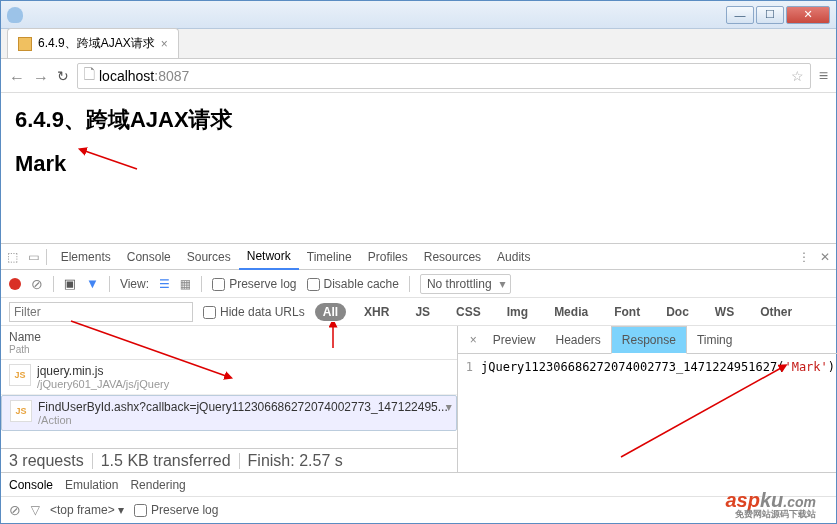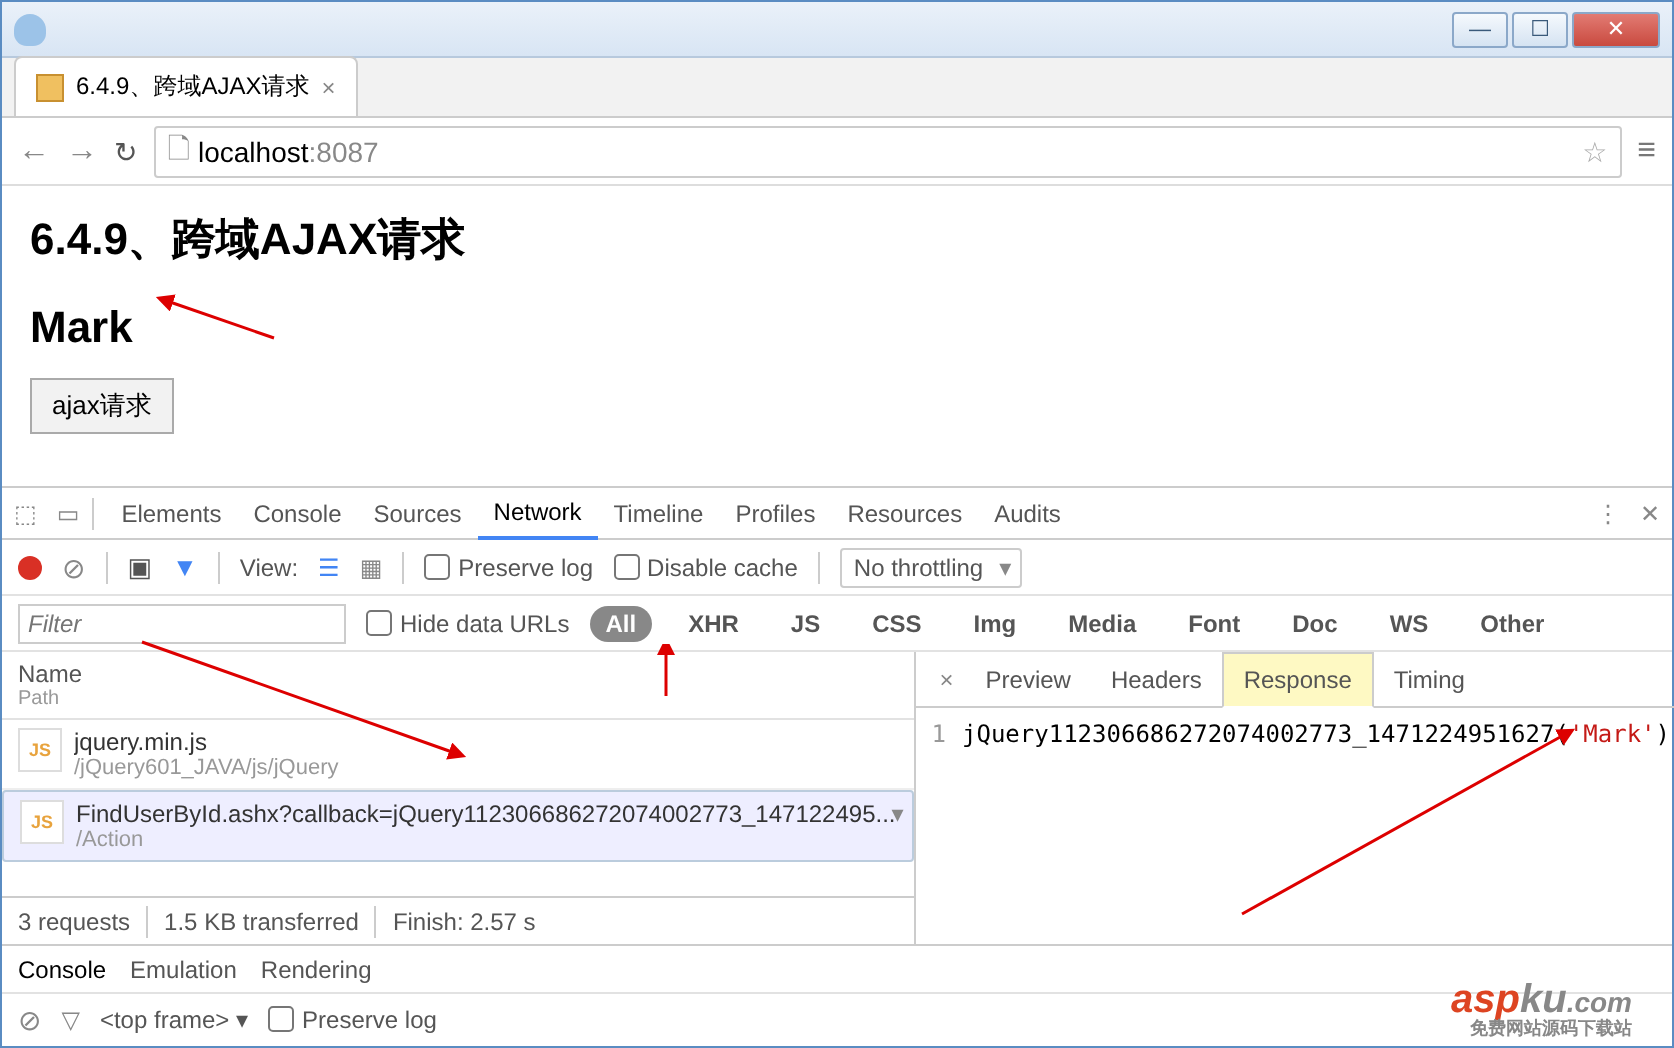--- a/index.html
+++ b/index.html
@@ -37,53 +37,53 @@
   .rec { width: 12px; height: 12px; background: #d93025; border-radius: 50%; }
   .ban { color: #888; font-size: 14px; }
   .cam { color: #555; font-size: 13px; }
   .funnel { color: #4285f4; font-size: 13px; }
   .divider { width: 1px; height: 16px; background: #ccc; }
   .list-icon { color: #4285f4; }
   .frame-icon { color: #888; }
   .sel { border: 1px solid #ccc; padding: 2px 18px 2px 6px; border-radius: 2px; background: #fff; position: relative; }
   .sel::after { content: "▾"; position: absolute; right: 4px; color: #888; }
   .dt-filter { height: 28px; display: flex; align-items: center; padding: 0 8px; gap: 10px; border-bottom: 1px solid #e2e2e2; font-size: 12px; color: #555; }
-  .filter-box { width: 164px; height: 20px; border: 1px solid #ccc; padding: 0 4px; font-size: 12px; color: #999; font-style: italic; }
+  .filter-box { width: 184px; height: 20px; border: 1px solid #ccc; padding: 0 4px; font-size: 12px; color: #999; }
   .pill { padding: 2px 8px; border-radius: 10px; cursor: pointer; font-weight: bold; }
   .pill.active { background: #888; color: #fff; }
   .dt-body { flex: 1; display: flex; }
   .req-list { width: 475px; display: flex; flex-direction: column; border-right: 1px solid #ccc; }
   .req-head { padding: 4px 8px; border-bottom: 1px solid #e2e2e2; color: #555; }
   .req-head .small { color: #999; font-size: 10px; }
   .req-item { display: flex; gap: 6px; padding: 4px 8px; border-bottom: 1px solid #eee; align-items: flex-start; }
   .req-item.sel { background: #eef; border: 1px solid #bcd; }
   .js-badge { width: 22px; height: 22px; background: #fff; border: 1px solid #ddd; display: flex; align-items: center; justify-content: center; font-size: 9px; color: #e8a33d; font-weight: bold; }
   .req-text .name { color: #333; white-space: nowrap; overflow: hidden; text-overflow: ellipsis; max-width: 420px; }
   .req-text .path { color: #999; font-size: 11px; }
-  .req-status { height: 24px; border-top: 1px solid #ccc; display: flex; align-items: center; padding: 0 8px; color: #555; gap: 8px; font-size: 12px; }
+  .req-status { height: 24px; border-top: 1px solid #ccc; display: flex; align-items: center; padding: 0 8px; color: #555; gap: 8px; font-size: 16px; }
   .detail { flex: 1; display: flex; flex-direction: column; }
   .detail-tabs { height: 28px; display: flex; align-items: center; border-bottom: 1px solid #ccc; padding: 0 6px; gap: 0; font-size: 12px; color: #555; }
   .detail-tabs .x { padding: 0 6px; color: #888; }
   .dtab { padding: 0 10px; height: 28px; display: flex; align-items: center; }
-  .dtab.active { border: 1px solid #ccc; border-bottom: 1px solid #fff; margin-bottom: -1px; background: #fef9c3; }
+  .dtab.active { border: 1px solid #ccc; border-bottom: 1px solid #fff; margin-bottom: -1px; background: #7dd3fc; }
   .response { flex: 1; padding: 6px 8px; font-family: Consolas, monospace; font-size: 12px; display: flex; gap: 8px; }
   .ln { color: #999; }
   .str { color: #c41a16; }
   .drawer { border-top: 1px solid #ccc; }
   .drawer-tabs { height: 24px; display: flex; align-items: center; padding: 0 8px; gap: 12px; border-bottom: 1px solid #e2e2e2; font-size: 12px; color: #555; }
   .drawer-tabs .active { color: #000; }
   .drawer-bar { height: 26px; display: flex; align-items: center; padding: 0 8px; gap: 10px; font-size: 12px; color: #555; }
   .frame-sel { border: none; color: #555; }
   .watermark { position: absolute; right: 20px; bottom: 2px; font-style: italic; font-weight: bold; font-size: 20px; pointer-events: none; }
   .watermark .asp { color: #d42; }
   .watermark .ku { color: #888; }
   .watermark .com { color: #888; font-size: 14px; }
   .watermark .cn { font-size: 9px; color: #888; font-style: normal; display: block; text-align: right; margin-top: -4px; }
   svg.arrow { position: absolute; pointer-events: none; }
-  .chk { display: inline-flex; align-items: flex-start; gap: 4px; }
+  .chk { display: inline-flex; align-items: flex-end; gap: 4px; }
   .chk input { margin: 0; }
 </style>
 </head>
 <body>
 
 <div class="window">
 
   <div class="titlebar">
     <div class="titlebar-left">
       <div class="user-icon"></div>
@@ -115,21 +115,20 @@
         <span class="url-rest">:8087</span>
       <span style="flex:1"></span>
       <span class="star">☆</span>
     </div>
     <span class="menu-icon">≡</span>
   </div>
 
   <div class="page">
     <h1>6.4.9、跨域AJAX请求</h1>
     <h2>Mark</h2>
-    <button class="ajax-btn">ajax请求</button>
     <svg class="arrow" style="left:76px;top:50px;" width="70" height="30">
       <defs>
           <marker id="ah1" markerWidth="6" markerHeight="6" refX="1" refY="3" orient="auto">
             <path d="M0,0 L6,3 L0,6 Z" fill="#d00"></path>
           </marker>
         </defs>
       <line x1="60" y1="26" x2="8" y2="8" stroke="#d00" stroke-width="1.5" marker-end="url(#ah1)"></line>
     </svg>
   </div>
 

